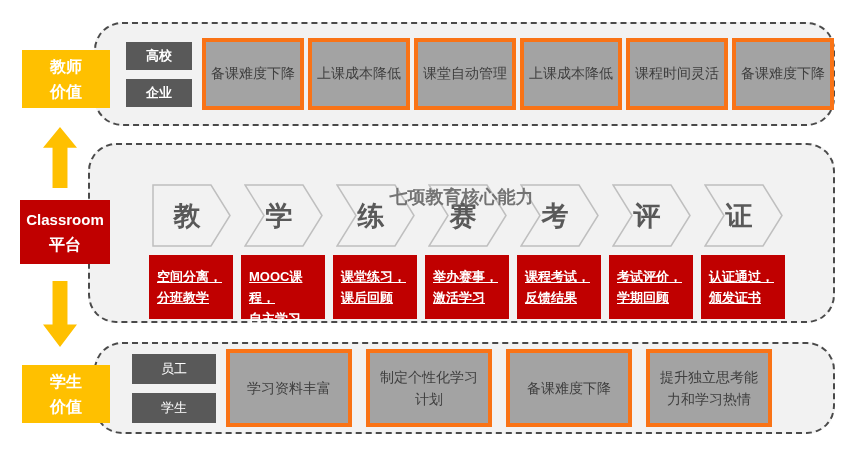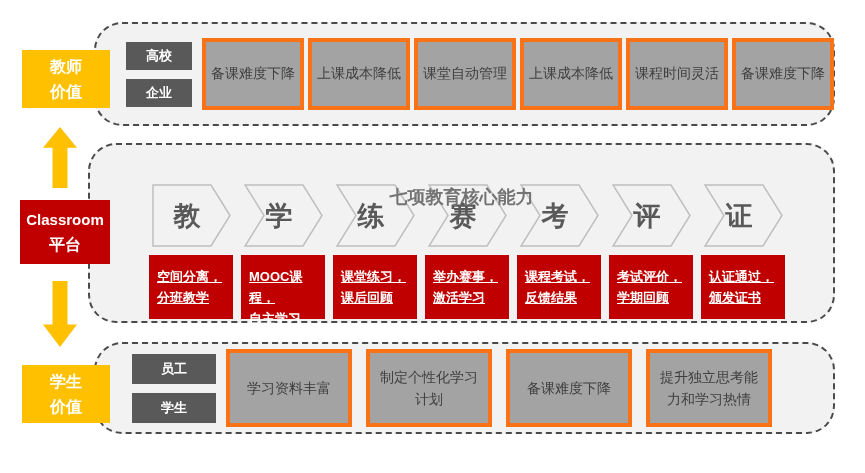--- a/index.html
+++ b/index.html
@@ -47,21 +47,21 @@
   .chev-char{position:absolute;left:0;top:0;width:70px;height:63px;display:flex;align-items:center;justify-content:center;
     color:#595959;font-size:27px;font-weight:bold;}
   .redbox-row{position:absolute;left:59px;top:110px;display:flex;gap:8px;}
   .cap-box{width:84px;height:64px;background:#c00000;color:#ffffff;font-size:13px;font-weight:bold;
     box-sizing:border-box;padding:11px 4px 0 8px;line-height:21px;}
   .cap-box span{display:block;text-decoration:underline;}
 
   
   .band-bottom-inner{position:absolute;left:36px;top:0;height:100%;display:flex;align-items:center;}
   .tag-col-b{display:flex;flex-direction:column;gap:9px;margin-right:10px;}
-  .tag-b{width:84px;height:30px;background:#595959;color:#ffffff;font-size:13px;font-weight:bold;
+  .tag-b{width:84px;height:30px;background:#595959;color:#ffffff;font-size:13px;font-weight:normal;
     display:flex;align-items:center;justify-content:center;}
   .bottom-item{width:126px;height:78px;margin-right:14px;padding:4px 8px;line-height:22px;}
   .band-bottom-inner .bottom-item:last-child{margin-right:0;}
 </style>
 </head>
 <body>
 
 <div class="canvas">
 
   <div class="band band-top">

